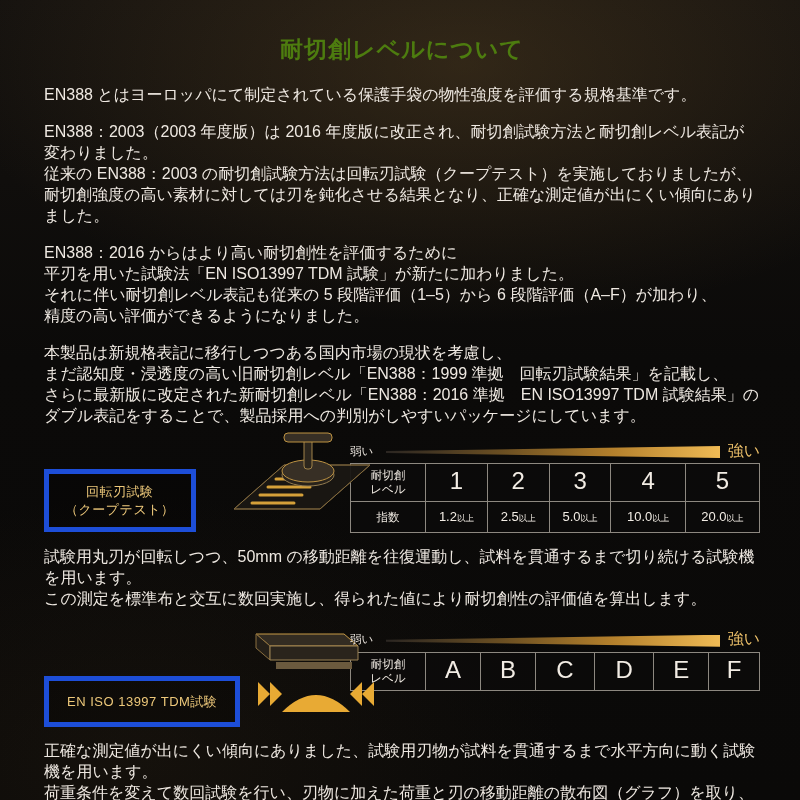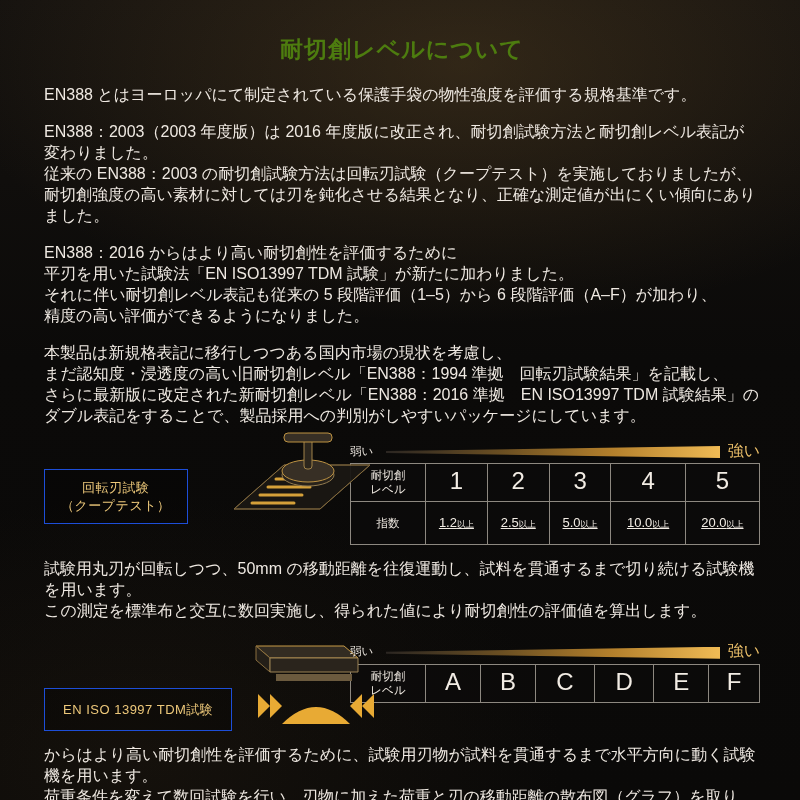--- a/index.html
+++ b/index.html
@@ -30,21 +30,21 @@
     font-size:12.4px;line-height:1.72;color:#e9e3db;margin:0 0 16px 0;
     letter-spacing:0.2px;
   }
 
   
   .test-block{position:relative;margin-top:6px;}
   .test-row{display:flex;align-items:flex-start;}
   .left-col{width:300px;position:relative;}
 
   .badge{
-    display:inline-block;border:1px solid #1d4ed8;color:#edc87a;
+    display:inline-block;border:5px solid #1d4ed8;color:#edc87a;
     font-size:13px;line-height:1.35;padding:9px 16px;margin-top:26px;
     letter-spacing:0.5px;text-align:center;background:rgba(0,0,0,0.25);
   }
   .badge.single{padding:12px 18px;}
 
   
   .illus{position:absolute;}
 
   
   .right-col{flex:1;padding-left:6px;}
@@ -61,21 +61,21 @@
   }
 
   table.lv{border-collapse:collapse;width:100%;background:rgba(12,11,10,0.65);}
   table.lv td,table.lv th{
     border:1px solid #8d8880;text-align:center;color:#f2ece4;font-weight:400;
   }
   table.lv .hcell{
     font-size:11.5px;line-height:1.25;padding:4px 6px;width:62px;white-space:nowrap;
   }
   table.lv .big{font-size:24px;padding:2px 0 4px;}
-  table.lv .unit{font-size:11px;padding:13px 0;white-space:nowrap;text-decoration:underline;}
+  table.lv .unit{font-size:11px;padding:7px 0;white-space:nowrap;}
   table.lv .unit b{font-size:13px;font-weight:400;}
   table.lv .unit .sm{font-size:8.5px;}
 
   .desc{font-size:12.4px;line-height:1.72;color:#e9e3db;margin:14px 0 0 0;letter-spacing:0.2px;}
 </style>
 </head>
 <body>
 
 <div id="page">
   <div id="inner">
@@ -95,21 +95,21 @@
     <p class="para">
       </p>
       <div>EN388：2016 からはより高い耐切創性を評価するために</div>
       <div>平刃を用いた試験法「EN ISO13997 TDM 試験」が新たに加わりました。</div>
       <div>それに伴い耐切創レベル表記も従来の 5 段階評価（1–5）から 6 段階評価（A–F）が加わり、</div>
       <div>精度の高い評価ができるようになりました。</div>
     <p></p>
     <p class="para">
       </p>
       <div>本製品は新規格表記に移行しつつある国内市場の現状を考慮し、</div>
-      <div>まだ認知度・浸透度の高い旧耐切創レベル「EN388：1994 準拠　回転刃試験結果」を記載し、</div>
+      <div>まだ認知度・浸透度の高い旧耐切創レベル「EN388：1999 準拠　回転刃試験結果」を記載し、</div>
       <div>さらに最新版に改定された新耐切創レベル「EN388：2016 準拠　EN ISO13997 TDM 試験結果」の</div>
       <div>ダブル表記をすることで、製品採用への判別がしやすいパッケージにしています。</div>
     <p></p>
 
     <div class="test-block">
       <div class="test-row">
         <div class="left-col">
           
           <svg class="illus" style="left:168px;top:-12px;" width="170" height="112" viewBox="0 0 170 112">
             <g opacity="0.95">
@@ -226,20 +226,20 @@
               <td class="big">E</td>
               <td class="big">F</td>
             </tr>
           </tbody>
             </table>
         </div>
       </div>
 
       <p class="desc">
         </p>
-        <div>からはより高い耐切創性を評価するために、試験用刃物が試料を貫通するまで水平方向に動く試験機を用います。</div>
+        <div>正確な測定値が出にくい傾向にありました、試験用刃物が試料を貫通するまで水平方向に動く試験機を用います。</div>
         <div>荷重条件を変えて数回試験を行い、刃物に加えた荷重と刃の移動距離の散布図（グラフ）を取り、近似曲線の代表値から</div>
 
       <p></p>
     </div>
 
   </div>
 </div>
 
 </body></html>

